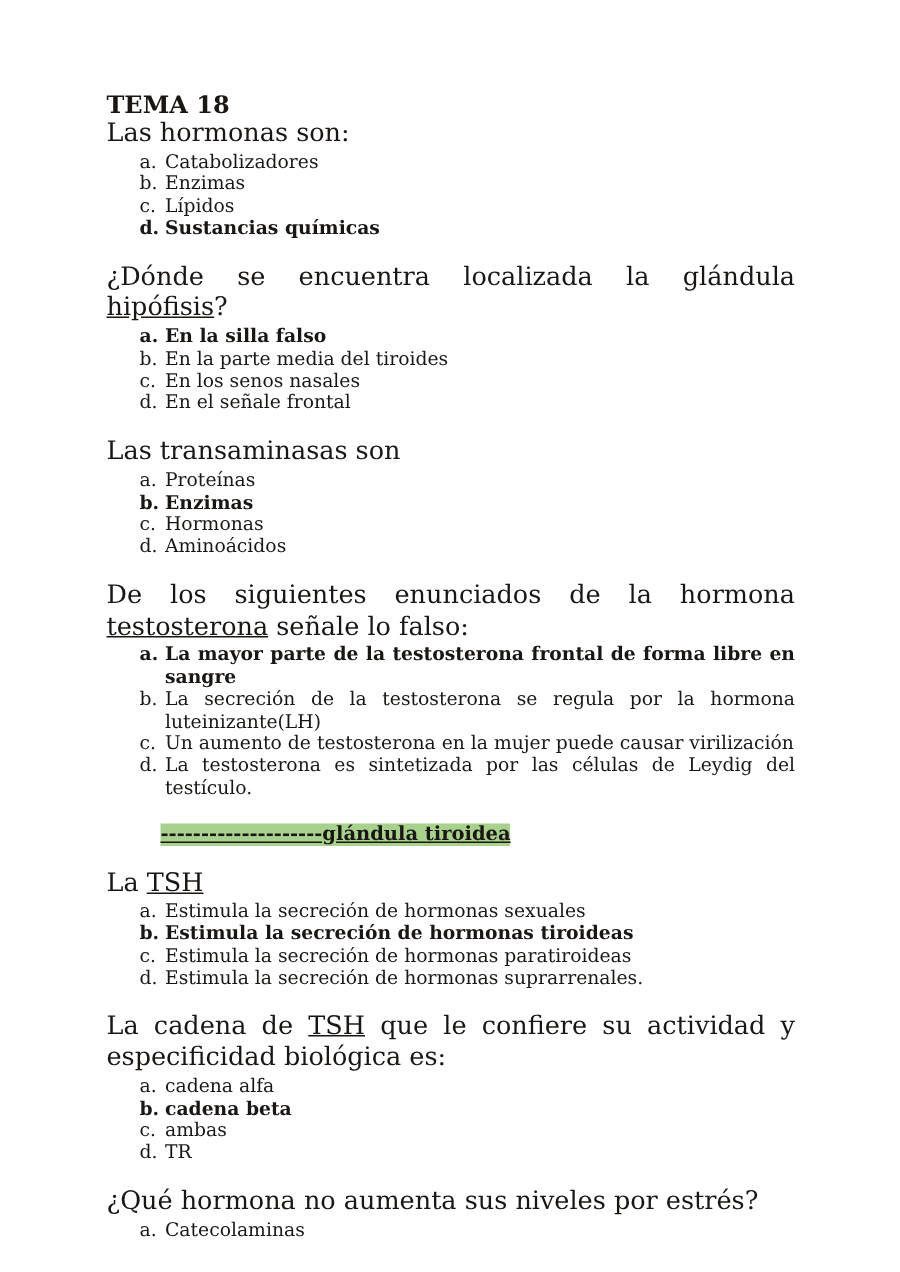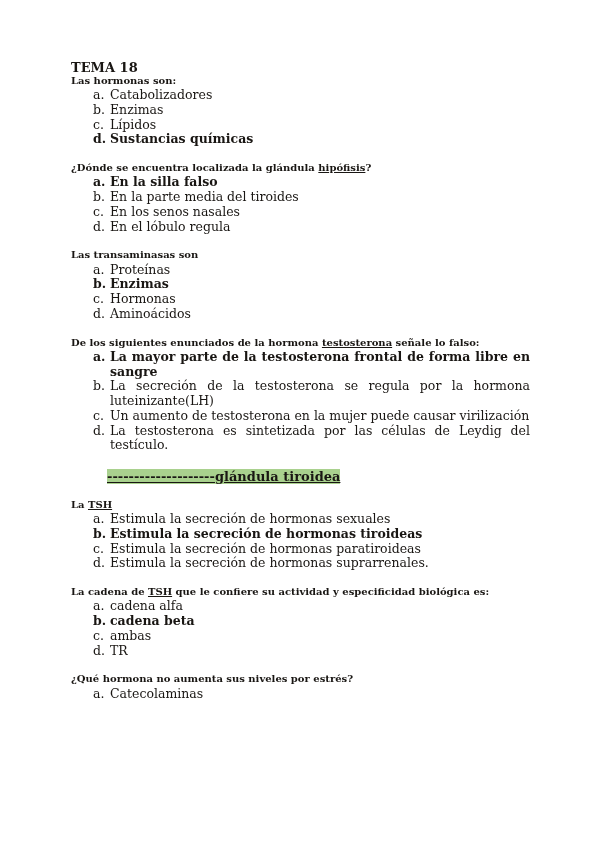--- a/index.html
+++ b/index.html
@@ -9,25 +9,25 @@
     font-family:"DejaVu Serif","Liberation Serif",serif;
     color:#191613;
     overflow:hidden;
   }
   .page { padding:60px 70px 0 71px; }
   .doc-title {
     font-size:13px; font-weight:bold;
     text-decoration:underline;
     margin-bottom:13px;
   }
-  .tema { font-size:13px; font-weight:bold; }
+  .tema { font-size:16px; font-weight:bold; }
   .question { margin-top:15px; }
   .question.no-gap { margin-top:0; }
   .q-title {
-    font-size:10px; font-weight:bold;
+    font-size:17px; font-weight:normal;
     text-align:justify; line-height:1.22;
   }
   .q-title .u { text-decoration:underline; }
   .options { margin-left:22px; margin-top:1px; }
   .opt { display:flex; font-size:12.5px; line-height:1.18; }
   .opt .letter { flex:0 0 17px; width:17px; }
   .opt .text { flex:1; text-align:justify; }
   .opt.bold { font-weight:bold; }
   .divider { margin-top:16px; font-size:13px; font-weight:bold;padding-left:36px; }
   .divider .hl {
@@ -79,21 +79,21 @@
       <div class="opt">
           <span class="letter">b.</span>
           <span class="text">En la parte media del tiroides</span>
         </div>
       <div class="opt">
           <span class="letter">c.</span>
           <span class="text">En los senos nasales</span>
         </div>
       <div class="opt">
           <span class="letter">d.</span>
-          <span class="text">En el lóbulo regula</span>
+          <span class="text">En el señale frontal</span>
         </div>
     </div>
   </div>
 
   <div class="question">
     <div class="q-title">
       <span>Las transaminasas son</span><span class="u"></span><span></span>
     </div>
     <div class="options">
       <div class="opt">

